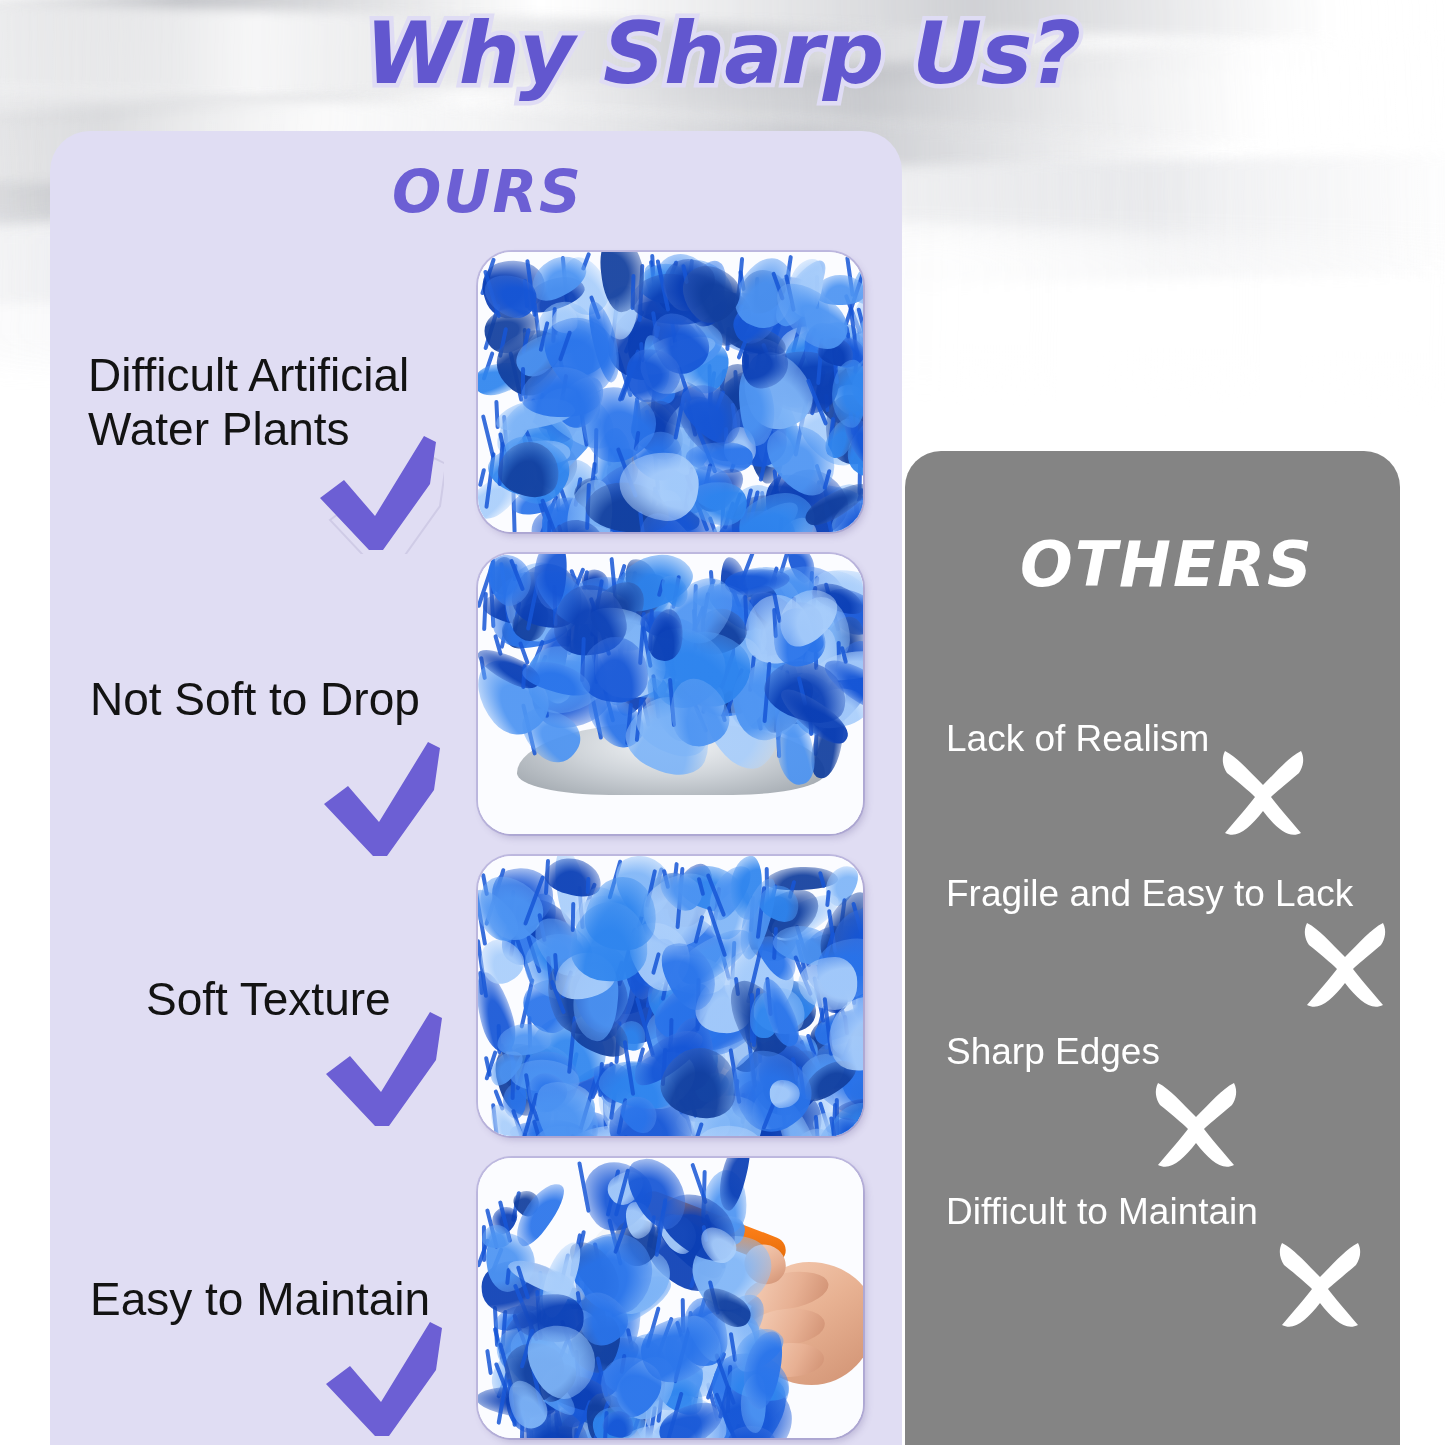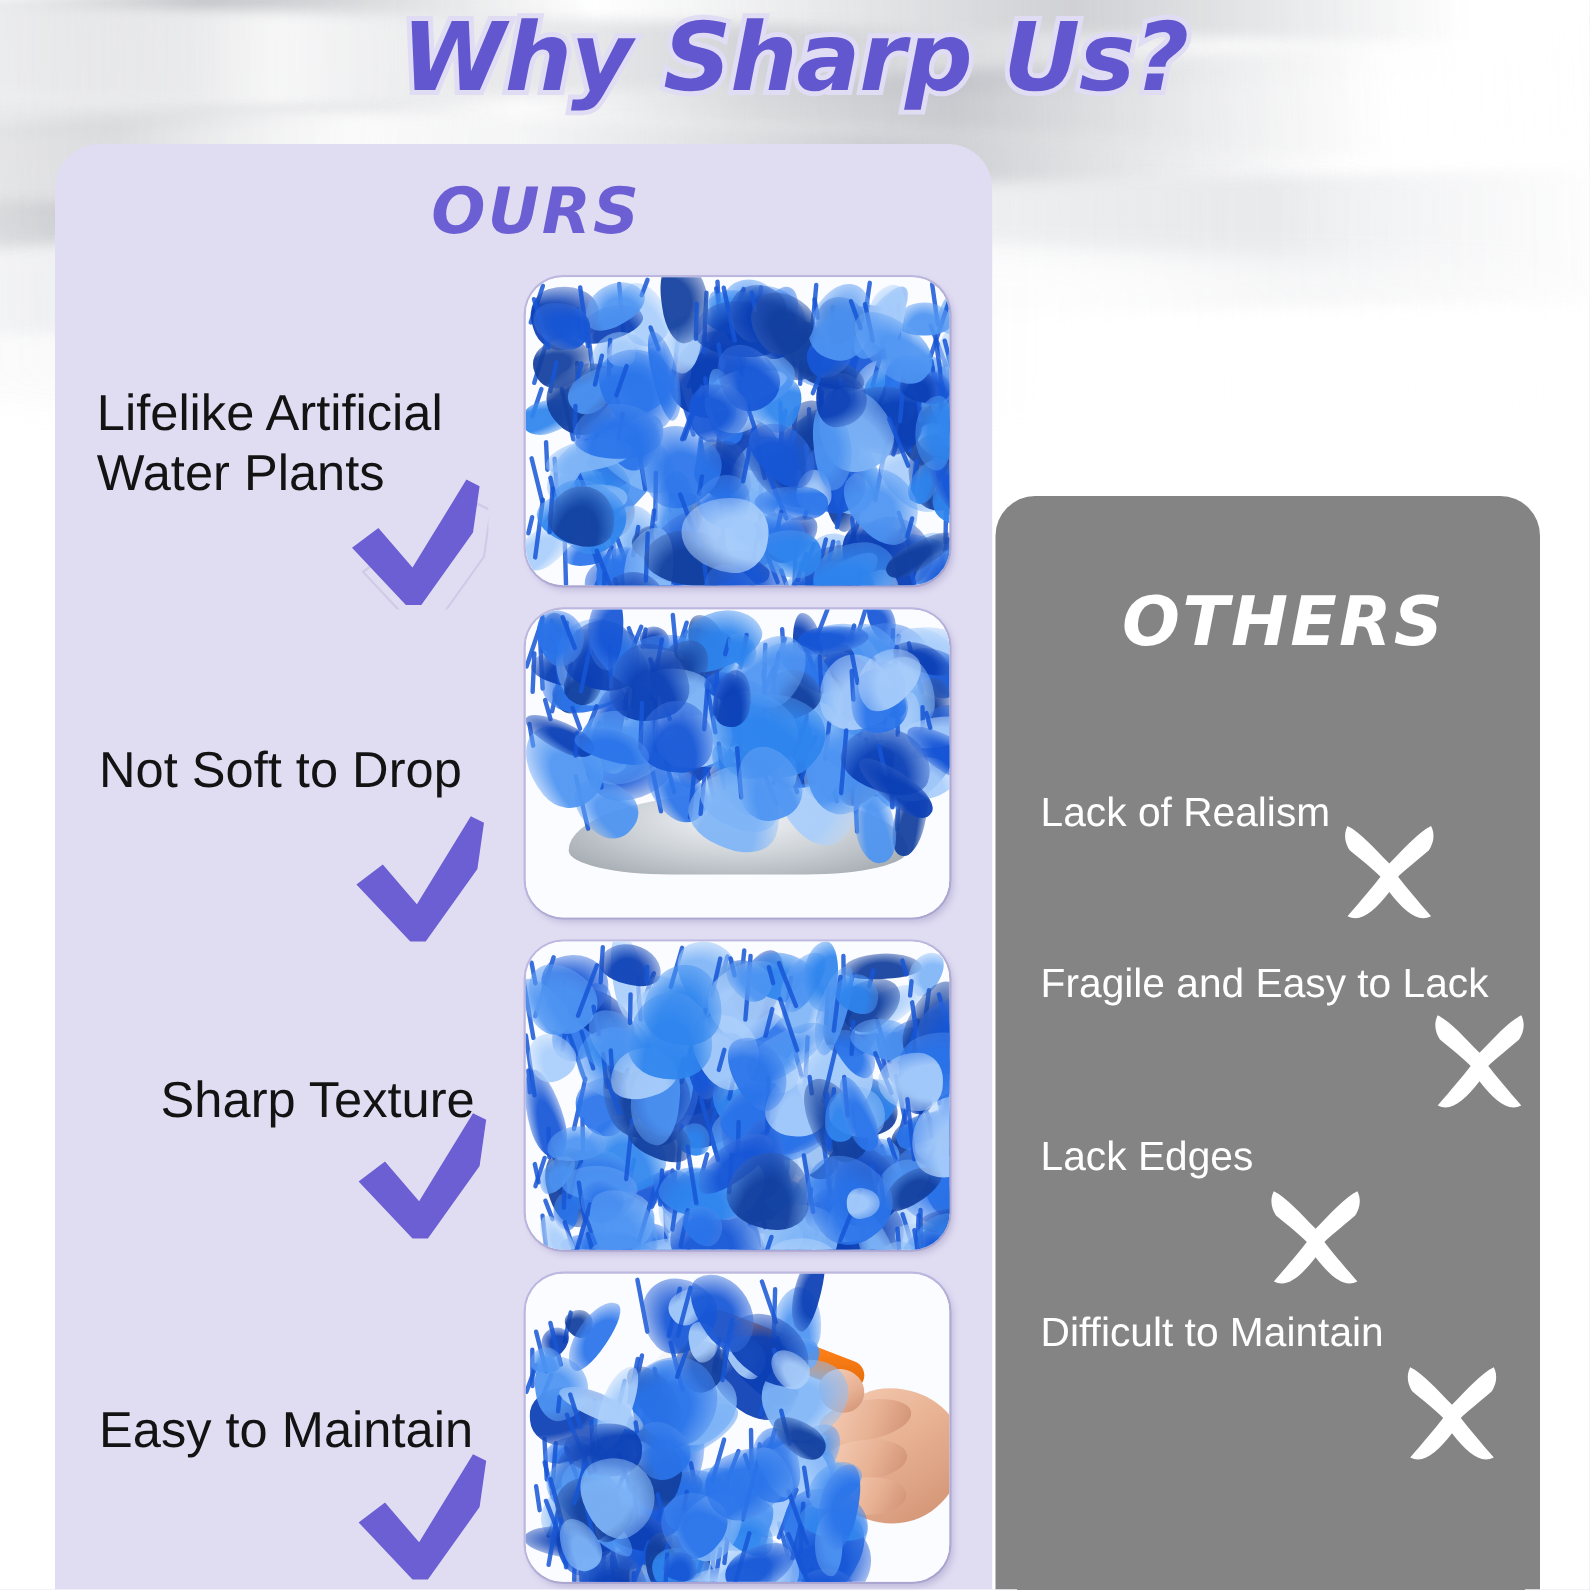--- a/index.html
+++ b/index.html
@@ -205,21 +205,21 @@
 
 <div id="page-title">Why Sharp Us?</div>
 
 <div id="ours-panel"></div>
 <div id="others-panel"></div>
 
 <div id="ours-heading">OURS</div>
 <div id="others-heading">OTHERS</div>
 
 <div class="ours-row">
-  <div class="ours-label" style="left:88px;top:348px;width:370px;">Lifelike Artificial
+  <div class="ours-label" style="left:88px;top:348px;width:370px;">Difficult Artificial
 Water Plants</div>
   <div class="check-wrap" style="left:312px;top:432px;">
     <svg viewBox="0 0 132 122">
       <path d="M8 66 L32 48 L63 84 L112 4 L124 10 L118 52 L71 118 L57 118 Z" fill="none" stroke="#cfcbe6" stroke-width="2" transform="translate(10,22)"></path>
       <path d="M8 66 L32 48 L63 84 L112 4 L124 10 L118 52 L71 118 L57 118 Z" fill="#6c5fd4"></path>
     </svg>
   </div>
 </div>
 <div class="photo-frame" style="left:478px;top:252px;width:385px;height:280px;">
   <div class="photo-inner">
@@ -818,21 +818,21 @@
         <div class="frond" style="left: 46.9743%; top: 9.00679%; width: 8.48762%; height: 8.05186%; background: radial-gradient(at 50% 88%, rgb(47, 133, 238) 0%, rgb(47, 133, 238) 42%, rgba(255, 255, 255, 0.15) 100%); transform: rotate(62.1934deg);"></div>
         <div class="stem" style="left: 9.55503%; top: 1.58083%; width: 1.1%; height: 12.1069%; transform: rotate(-21.579deg);"></div>
         <div class="frond" style="left: 9.55503%; top: 1.58083%; width: 18.3327%; height: 11.4155%; background: radial-gradient(at 50% 88%, rgb(22, 86, 214) 0%, rgb(22, 86, 214) 42%, rgba(255, 255, 255, 0.15) 100%); transform: rotate(-86.3161deg);"></div>
         <div class="stem" style="left: 83.6273%; top: 43.5753%; width: 1.1%; height: 10.5808%; transform: rotate(-13.2491deg);"></div>
         <div class="frond" style="left: 83.6273%; top: 43.5753%; width: 7.16571%; height: 28.4872%; background: radial-gradient(at 50% 88%, rgb(11, 63, 181) 0%, rgb(11, 63, 181) 42%, rgba(255, 255, 255, 0.15) 100%); transform: rotate(-52.9963deg);"></div>
       </div>
   </div>
 </div>
 
 <div class="ours-row">
-  <div class="ours-label" style="left:146px;top:972px;width:360px;">Sharp Texture</div>
+  <div class="ours-label" style="left:146px;top:972px;width:360px;">Soft Texture</div>
   <div class="check-wrap" style="left:318px;top:1008px;">
     <svg viewBox="0 0 132 122">
       <path d="M8 66 L32 48 L63 84 L112 4 L124 10 L118 52 L71 118 L57 118 Z" fill="#6c5fd4"></path>
     </svg>
   </div>
 </div>
 <div class="photo-frame" style="left:478px;top:856px;width:385px;height:280px;">
   <div class="photo-inner">
     <div class="plantbed" id="bed3">
         <div class="stem" style="left: 8.01291%; top: 12.2774%; width: 1.1%; height: 14.5321%; transform: rotate(7.25106deg);"></div>
@@ -1440,21 +1440,21 @@
 <div class="others-row">
   <div class="others-label" style="left:946px;top:872px;">Fragile and Easy to Lack</div>
   <div class="cross-wrap" style="left:1297px;top:917px;">
     <svg viewBox="0 0 96 96">
       <path d="M10 6 C22 12 34 26 48 40 C62 26 74 12 86 6 C90 14 88 22 84 28 C70 40 60 48 56 52 C62 60 74 74 86 88 C74 94 62 84 48 66 C34 84 22 94 10 88 C22 74 34 60 40 52 C34 46 22 36 12 28 C8 22 6 14 10 6 Z" fill="#ffffff"></path>
     </svg>
   </div>
 </div>
 
 <div class="others-row">
-  <div class="others-label" style="left:946px;top:1030px;">Lack Edges</div>
+  <div class="others-label" style="left:946px;top:1030px;">Sharp Edges</div>
   <div class="cross-wrap" style="left:1148px;top:1077px;">
     <svg viewBox="0 0 96 96">
       <path d="M10 6 C22 12 34 26 48 40 C62 26 74 12 86 6 C90 14 88 22 84 28 C70 40 60 48 56 52 C62 60 74 74 86 88 C74 94 62 84 48 66 C34 84 22 94 10 88 C22 74 34 60 40 52 C34 46 22 36 12 28 C8 22 6 14 10 6 Z" fill="#ffffff"></path>
     </svg>
   </div>
 </div>
 
 <div class="others-row">
   <div class="others-label" style="left:946px;top:1190px;">Difficult to Maintain</div>
   <div class="cross-wrap" style="left:1272px;top:1237px;">

